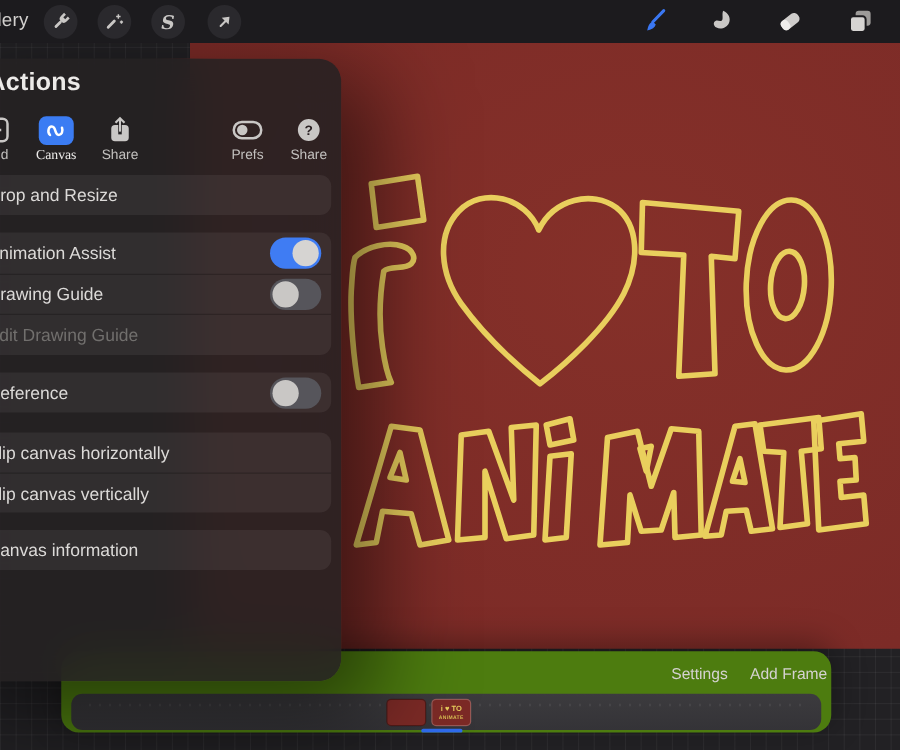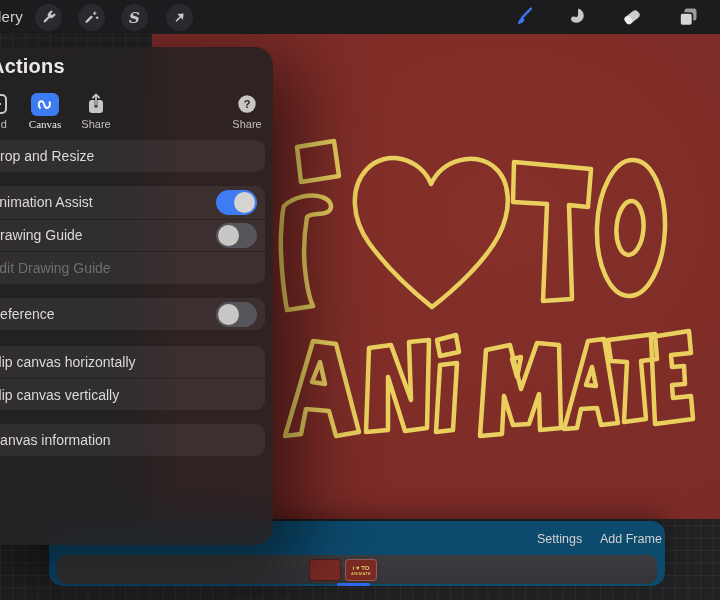--- a/index.html
+++ b/index.html
@@ -53,21 +53,21 @@
   .r-crop{top:93px;} .g-anim{top:139px;} .r-ref{top:251px;} .g-flip{top:299px;} .r-info{top:377px;}
   .g-flip .grow{height:32px;}
 
   .toggle { position:relative; width:41px; height:25px; border-radius:13px; flex:0 0 auto; }
   .toggle .knob { position:absolute; top:2px; width:21px; height:21px; border-radius:50%; background:#d6d4d2; }
   .toggle.on { background:#3f7cf3; } .toggle.on .knob { right:2px; }
   .toggle.off { background:#56555b; } .toggle.off .knob { left:2px; background:#c9c7c5; }
 
   
   .timeline { position:absolute; left:49px; top:521px; width:616px; height:65px; z-index:20;
-    background:#0c4a6e; border-radius:14px; box-shadow:0 -6px 26px rgba(0,0,0,0.35); }
+    background:#4d7c0f; border-radius:14px; box-shadow:0 -6px 26px rgba(0,0,0,0.35); }
   .tl-label { position:absolute; top:11px; font-size:12.5px; color:#d4d2d0; }
   .tl-settings { left:488px; } .tl-addframe { left:551px; }
   .frames-strip { position:absolute; left:8px; top:34px; width:600px; height:29px; border-radius:9px;
     background:linear-gradient(#3c3b3e, #343337); }
   .strip-dots { position:absolute; left:14px; right:14px; top:8px; height:2px; opacity:.5;
     background:repeating-linear-gradient(90deg, rgba(255,255,255,0.12) 0 1.5px, transparent 1.5px 8px); }
   .frame-thumb { position:absolute; top:4px; width:32px; height:22px; border-radius:4px; background:#7c2a26;
     border:1px solid rgba(0,0,0,0.35); overflow:hidden; }
   .ft-1 { left:252px; }
   .ft-2 { left:288px; border:1px solid rgba(255,255,255,0.22); display:flex; flex-direction:column; align-items:center; justify-content:center; }
@@ -149,20 +149,29 @@
       <div class="tab-icon">
         <svg width="24" height="24" viewBox="0 0 24 24">
           <rect x="5" y="8" width="14" height="13" rx="3" class="icon-fill"></rect>
           <rect x="10.6" y="8" width="2.8" height="7.5" fill="#232122"></rect>
           <rect x="11.2" y="2.8" width="1.6" height="10.5" class="icon-fill"></rect>
           <path d="M8.4 6.2 L12 2.6 L15.6 6.2" class="icon-stroke" stroke-width="1.8"></path>
         </svg>
       </div>
       <div class="tab-label">Share</div>
     </div>
+    <div class="tab t-prefs">
+      <div class="tab-icon">
+        <svg width="26" height="22" viewBox="0 0 26 22">
+            <rect x="2" y="4.5" width="22" height="13" rx="6.5" class="icon-stroke" stroke-width="2"></rect>
+            <circle cx="8.8" cy="11" r="4.2" class="icon-fill"></circle>
+          </svg>
+      </div>
+      <div class="tab-label">Prefs</div>
+    </div>
     <div class="tab t-help">
       <div class="tab-icon">
         <svg width="22" height="22" viewBox="0 0 24 24">
             <circle cx="12" cy="12" r="9.5" class="icon-fill"></circle>
             <text x="12" y="16.2" text-anchor="middle" font-size="12" font-weight="bold" fill="#2a2123" font-family="Liberation Sans, sans-serif">?</text>
           </svg>
       </div>
       <div class="tab-label">Share</div>
     </div>
   </div>

